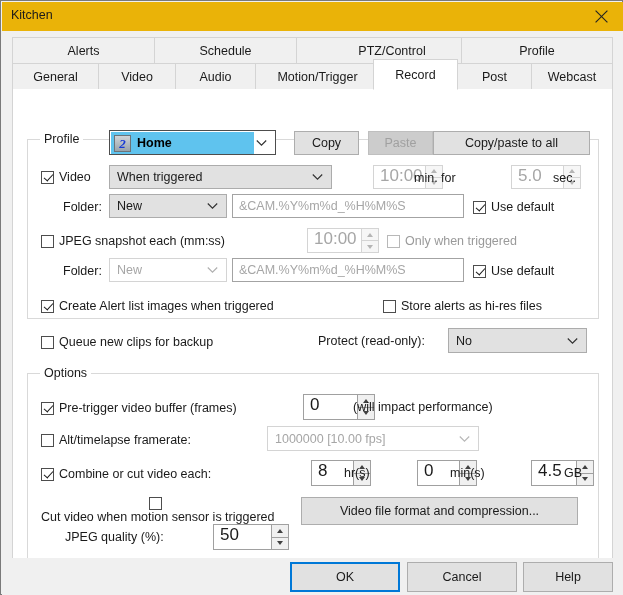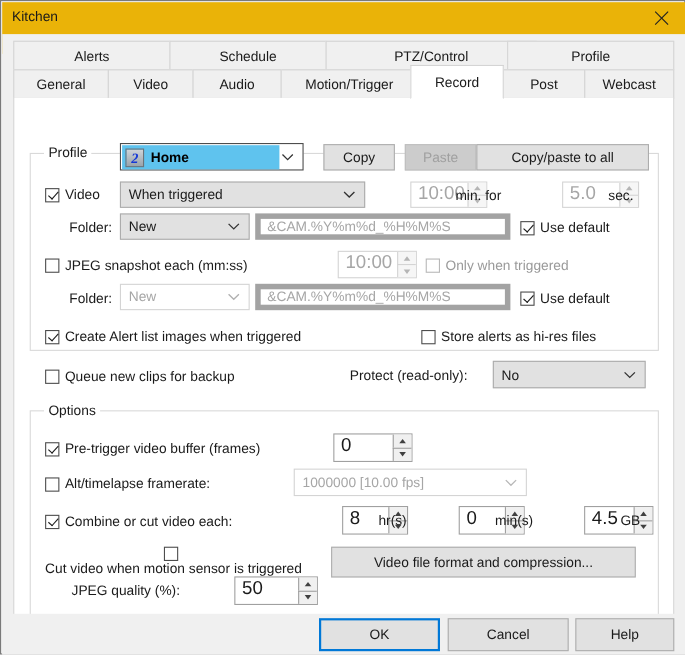--- a/index.html
+++ b/index.html
@@ -196,21 +196,21 @@
   }
   .profile-arrow {
     position: absolute; right: 8px; top: 50%;
     transform: translateY(-50%); line-height:0;
   }
 
   
   .tfield {
     position: absolute;
     box-sizing: border-box;
-    border: 5px solid #a3a3a3;
+    border: 1px solid #a3a3a3;
     background: #ffffff;
     display: flex; align-items: center;
     padding-left: 6px;
     font-size: 12.5px;
     color: #a6a6a6;
     white-space: nowrap;
     overflow: hidden;
   }
 
   
@@ -468,20 +468,21 @@
         <span>0</span>
         <span class="btns">
           <span class="sb">
               <span class="tri-up"></span>
             </span>
           <span class="sb">
               <span class="tri-dn"></span>
             </span>
         </span>
       </div>
+      <div class="lbl" style="left:340px; top:312px;">(will impact performance)</div>
 
       <div class="cbrow" style="left:28px; top:344px;">
         <span class="cbox"></span>
         <span class="cbtext">Alt/timelapse framerate:</span>
       </div>
       <div class="combo disabled" style="left:254px; top:337px; width:212px; height:25px;">
         <span>1000000 [10.00 fps]</span>
         <span class="arrow">
           <svg width="11" height="7" viewBox="0 0 11 7">
               <polyline points="0.8,1 5.5,5.6 10.2,1" fill="none" stroke="#b8b8b8" stroke-width="1.2"></polyline>

